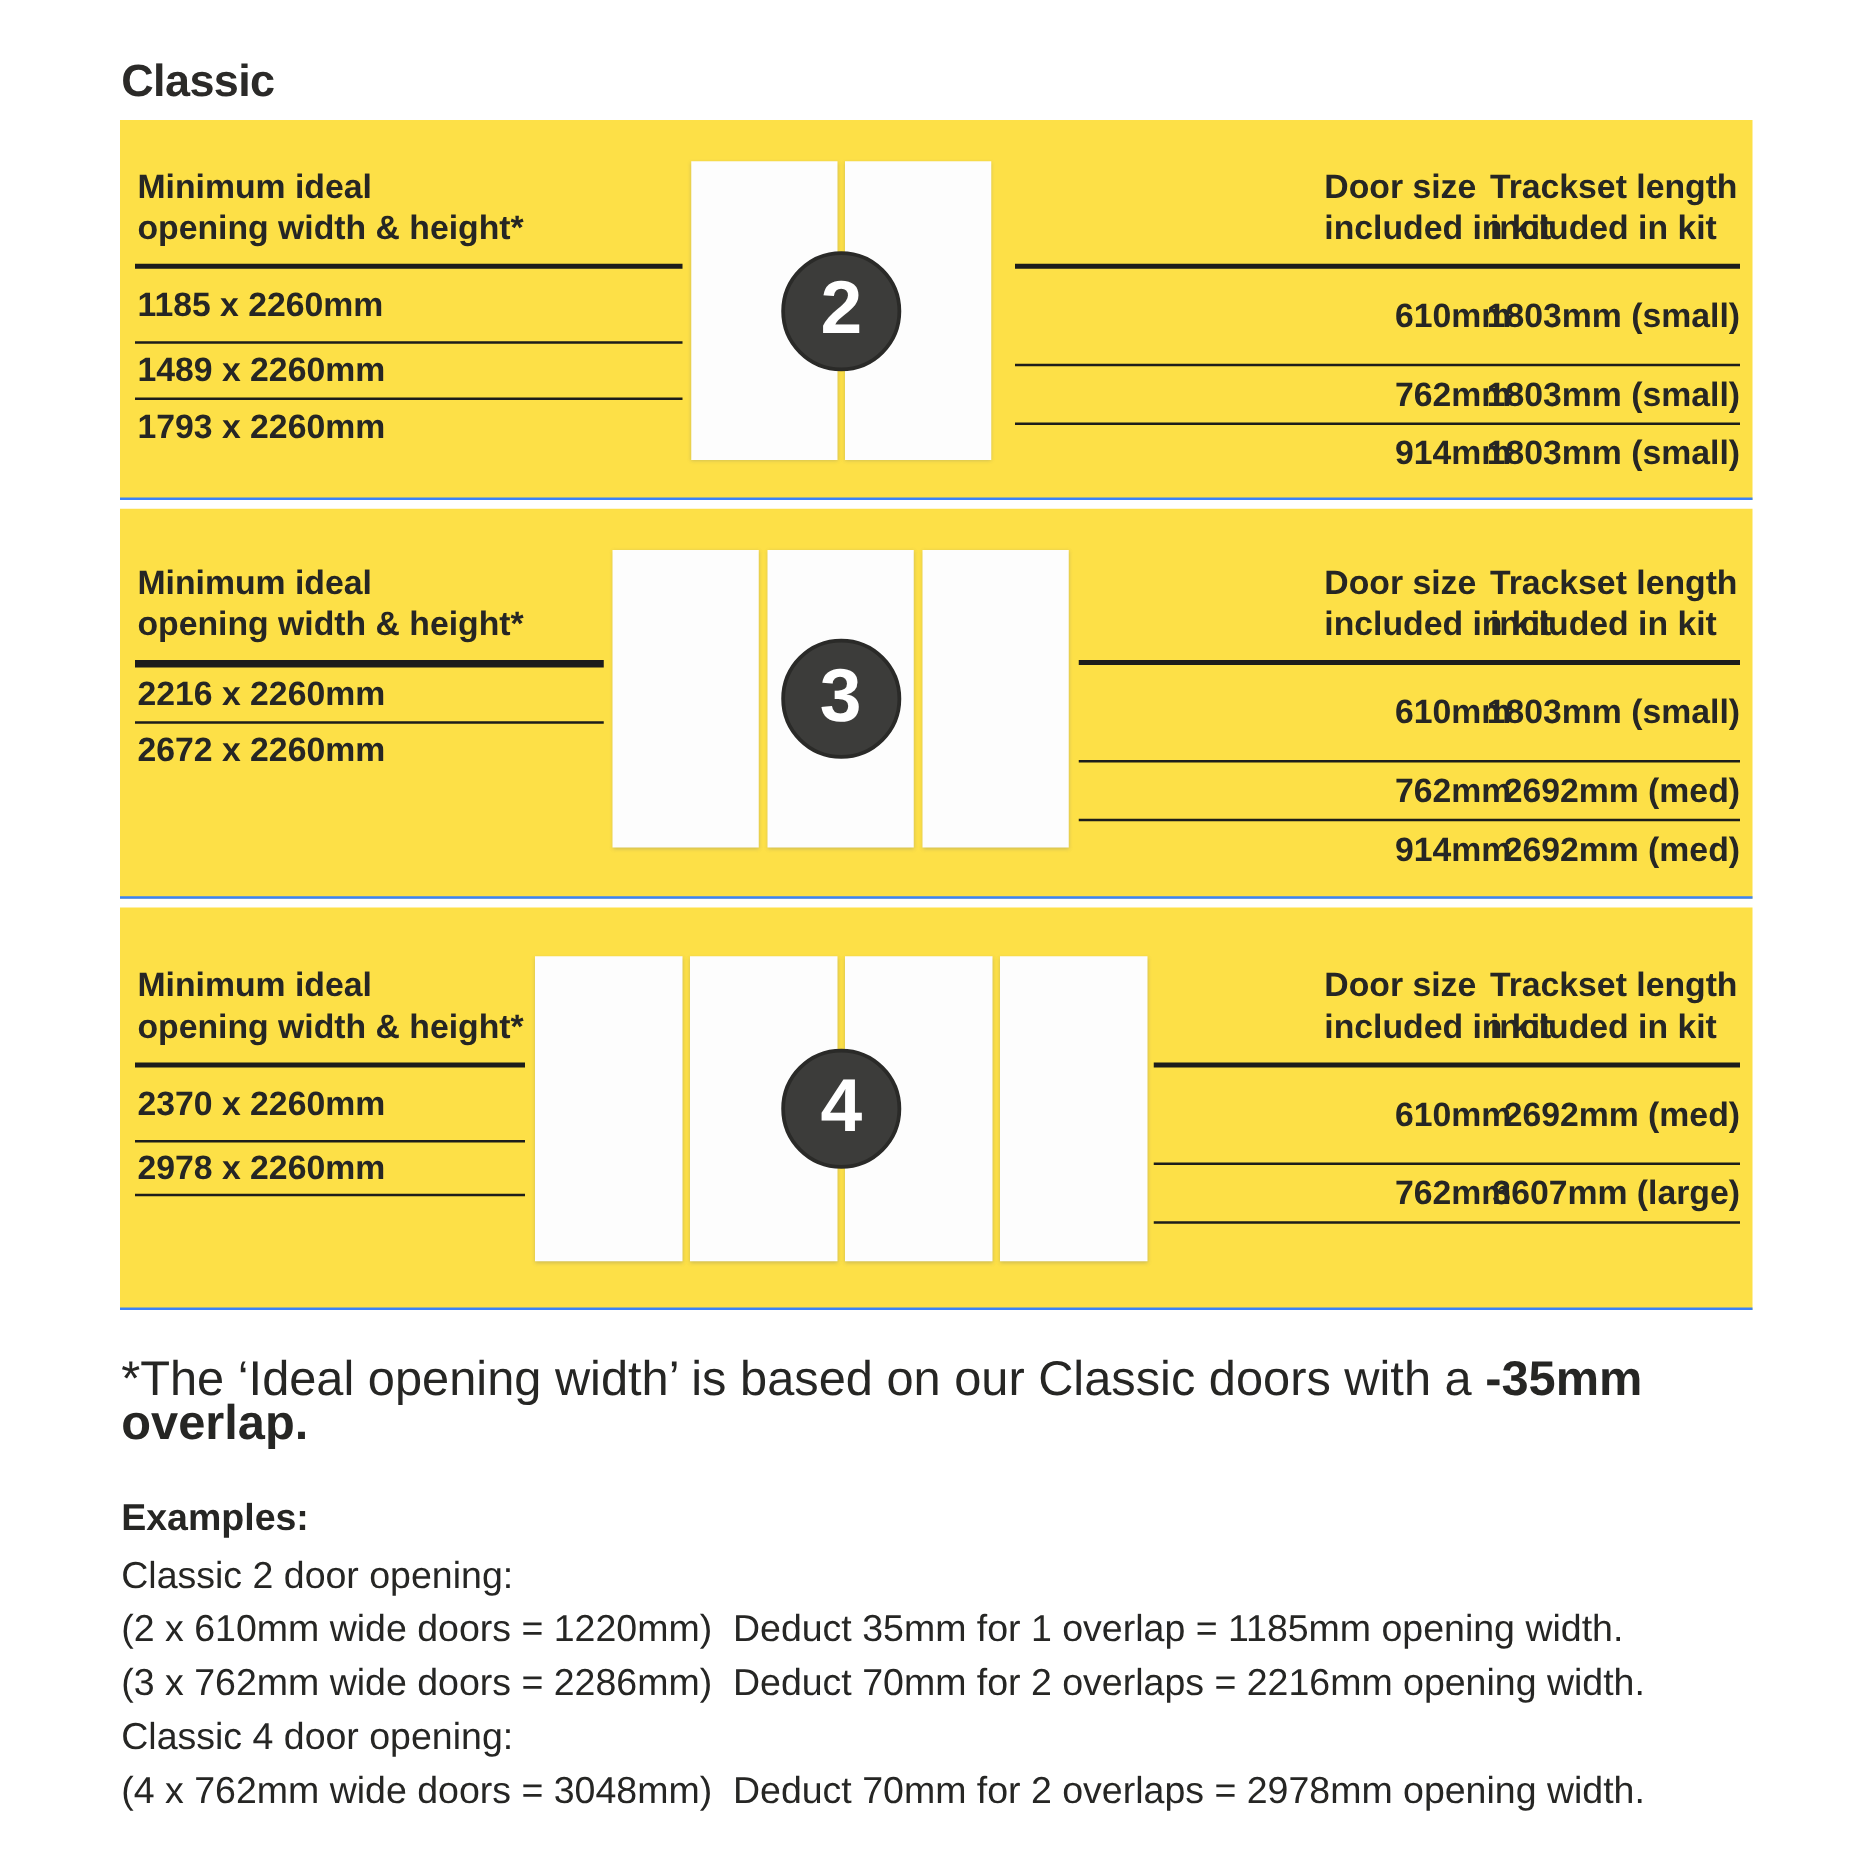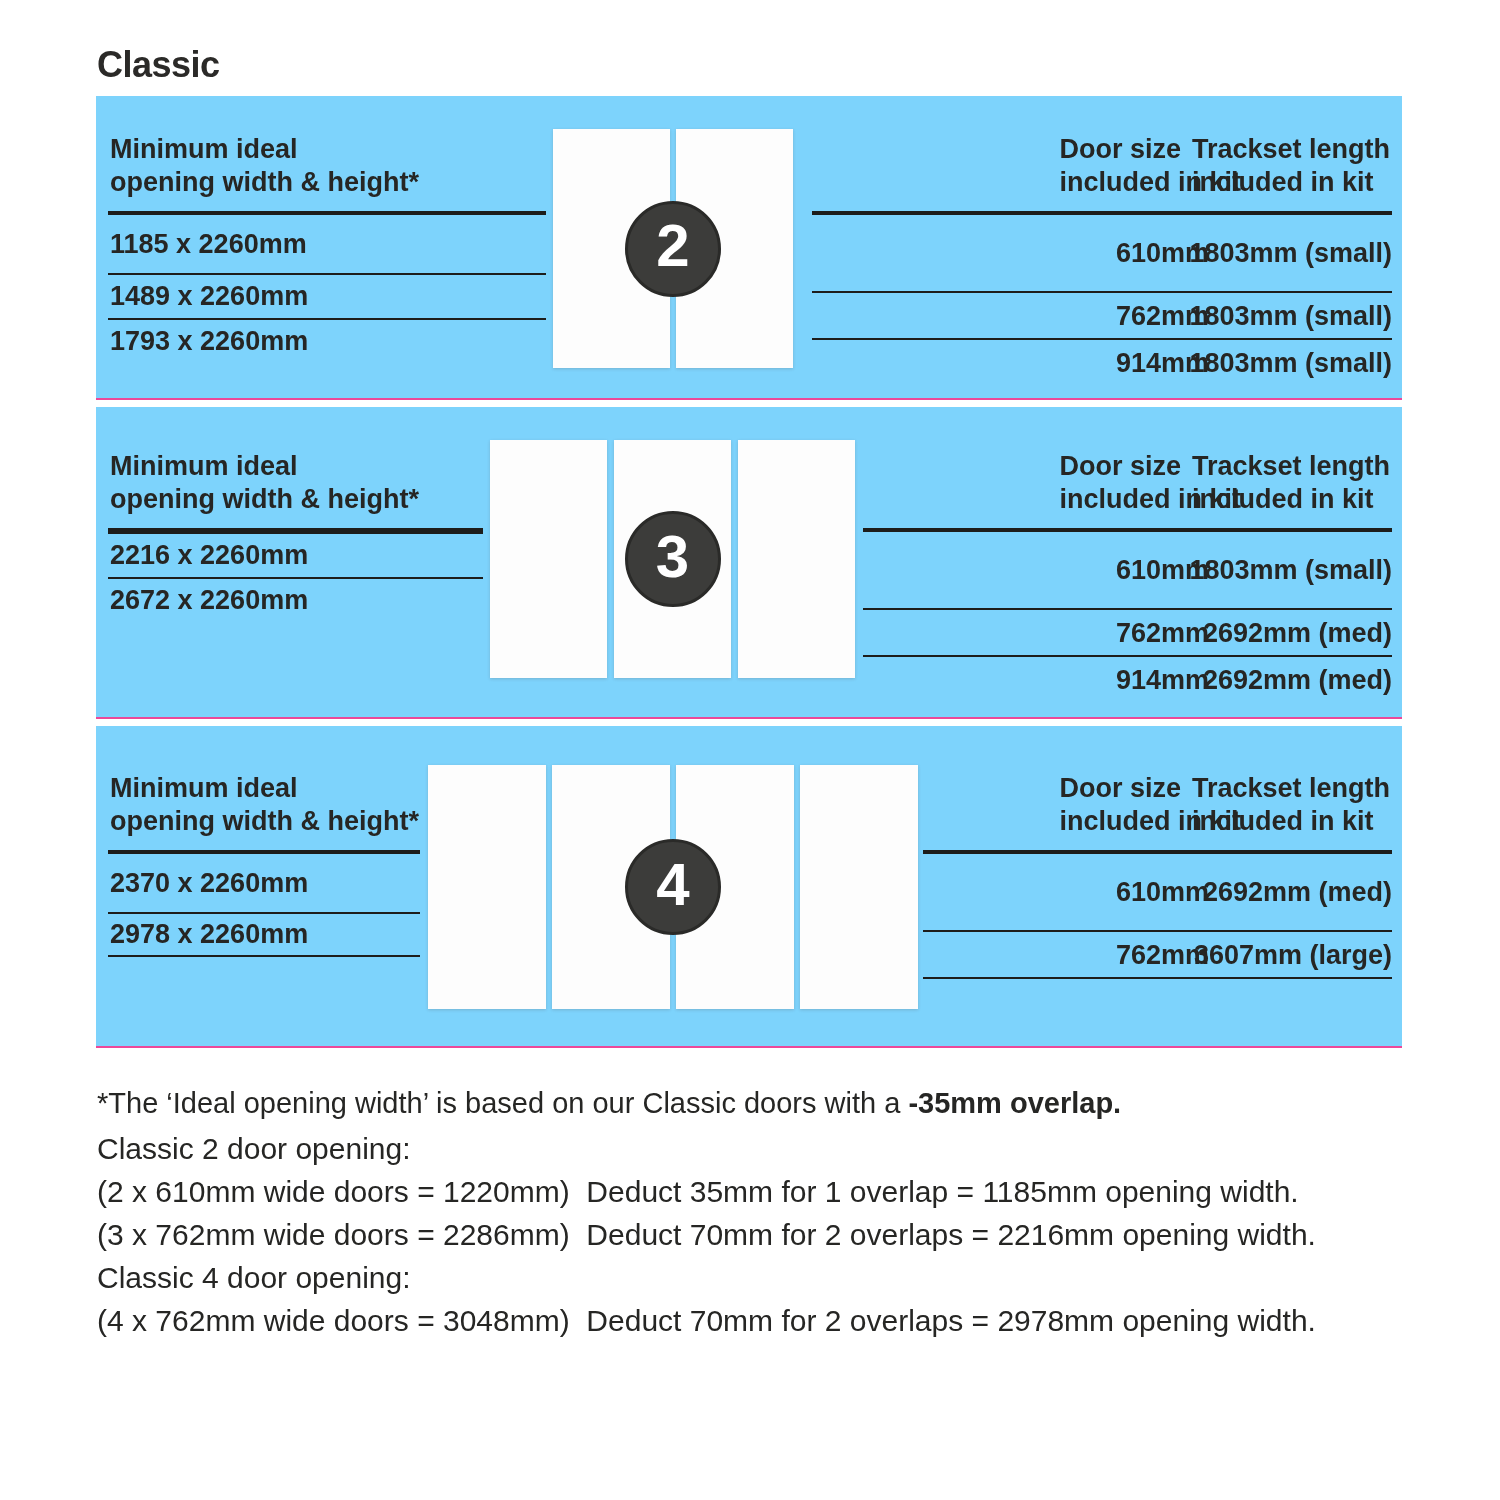--- a/index.html
+++ b/index.html
@@ -7,22 +7,22 @@
     width:1500px;height:1500px;position:relative;background:#ffffff;
     font-family:"Liberation Sans",sans-serif;color:#262624;
     -webkit-font-smoothing:antialiased;
   }
   .title{
     position:absolute;left:97px;top:20px;font-size:36px;font-weight:bold;
     color:#2b2a28;letter-spacing:-0.5px;
   }
   
   .panel{
-    position:absolute;left:96px;width:1306px;background:#7dd3fc;
-    border-bottom:2px solid #ec4899;box-sizing:border-box;
+    position:absolute;left:96px;width:1306px;background:#fde047;
+    border-bottom:2px solid #3b82f6;box-sizing:border-box;
   }
   .p1{top:96px;height:304px;}
   .p2{top:407px;height:312px;}
   .p3{top:726px;height:322px;}
 
   
   .ltab{position:absolute;left:12px;top:0;}
   .p1 .ltab{width:438px;} .p2 .ltab{width:375px;} .p3 .ltab{width:312px;}
 
   .thead{position:relative;border-bottom:4px solid #1d1d1b;}
@@ -60,21 +60,21 @@
   .badge{
     position:absolute;left:50%;top:50%;transform:translate(-50%,-50%);
     width:96px;height:96px;border-radius:50%;background:#3c3c3a;
     border:3px solid #2a2a28;box-sizing:border-box;
     display:flex;align-items:center;justify-content:center;
   }
   .badge span{color:#ffffff;font-size:60px;font-weight:bold;line-height:1;padding-bottom:5px;}
 
   
   .footer{position:absolute;left:97px;top:1086px;width:1320px;}
-  .footnote{font-size:29px;line-height:35px;}
+  .footnote{font-size:39px;line-height:35px;}
   .footnote b{font-weight:bold;}
   .ex-heading{margin-top:40px;font-size:30px;font-weight:bold;line-height:37px;}
   .ex-list{margin-top:6px;}
   .ex-line{font-size:30px;line-height:43px;white-space:pre-wrap;}
 </style>
 </head>
 <body>
 
 <h1 class="title">Classic</h1>
 
@@ -212,20 +212,21 @@
     <div class="rrow">
       <span class="dv">762mm</span>
       <span class="tv">3607mm (large)</span>
     </div>
   </div>
 </section>
 
 <div class="footer">
   <p class="footnote" style="margin:0;"><span>*The ‘Ideal opening width’ is based on our Classic doors with a </span><b>-35mm overlap.</b></p>
 
+  <div class="ex-heading">Examples:</div>
 
   <div class="ex-list">
     <div class="ex-line">Classic 2 door opening:</div>
     <div class="ex-line">(2 x 610mm wide doors = 1220mm)  Deduct 35mm for 1 overlap = 1185mm opening width.</div>
     <div class="ex-line">(3 x 762mm wide doors = 2286mm)  Deduct 70mm for 2 overlaps = 2216mm opening width.</div>
     <div class="ex-line">Classic 4 door opening:</div>
     <div class="ex-line">(4 x 762mm wide doors = 3048mm)  Deduct 70mm for 2 overlaps = 2978mm opening width.</div>
   </div>
 </div>
 

